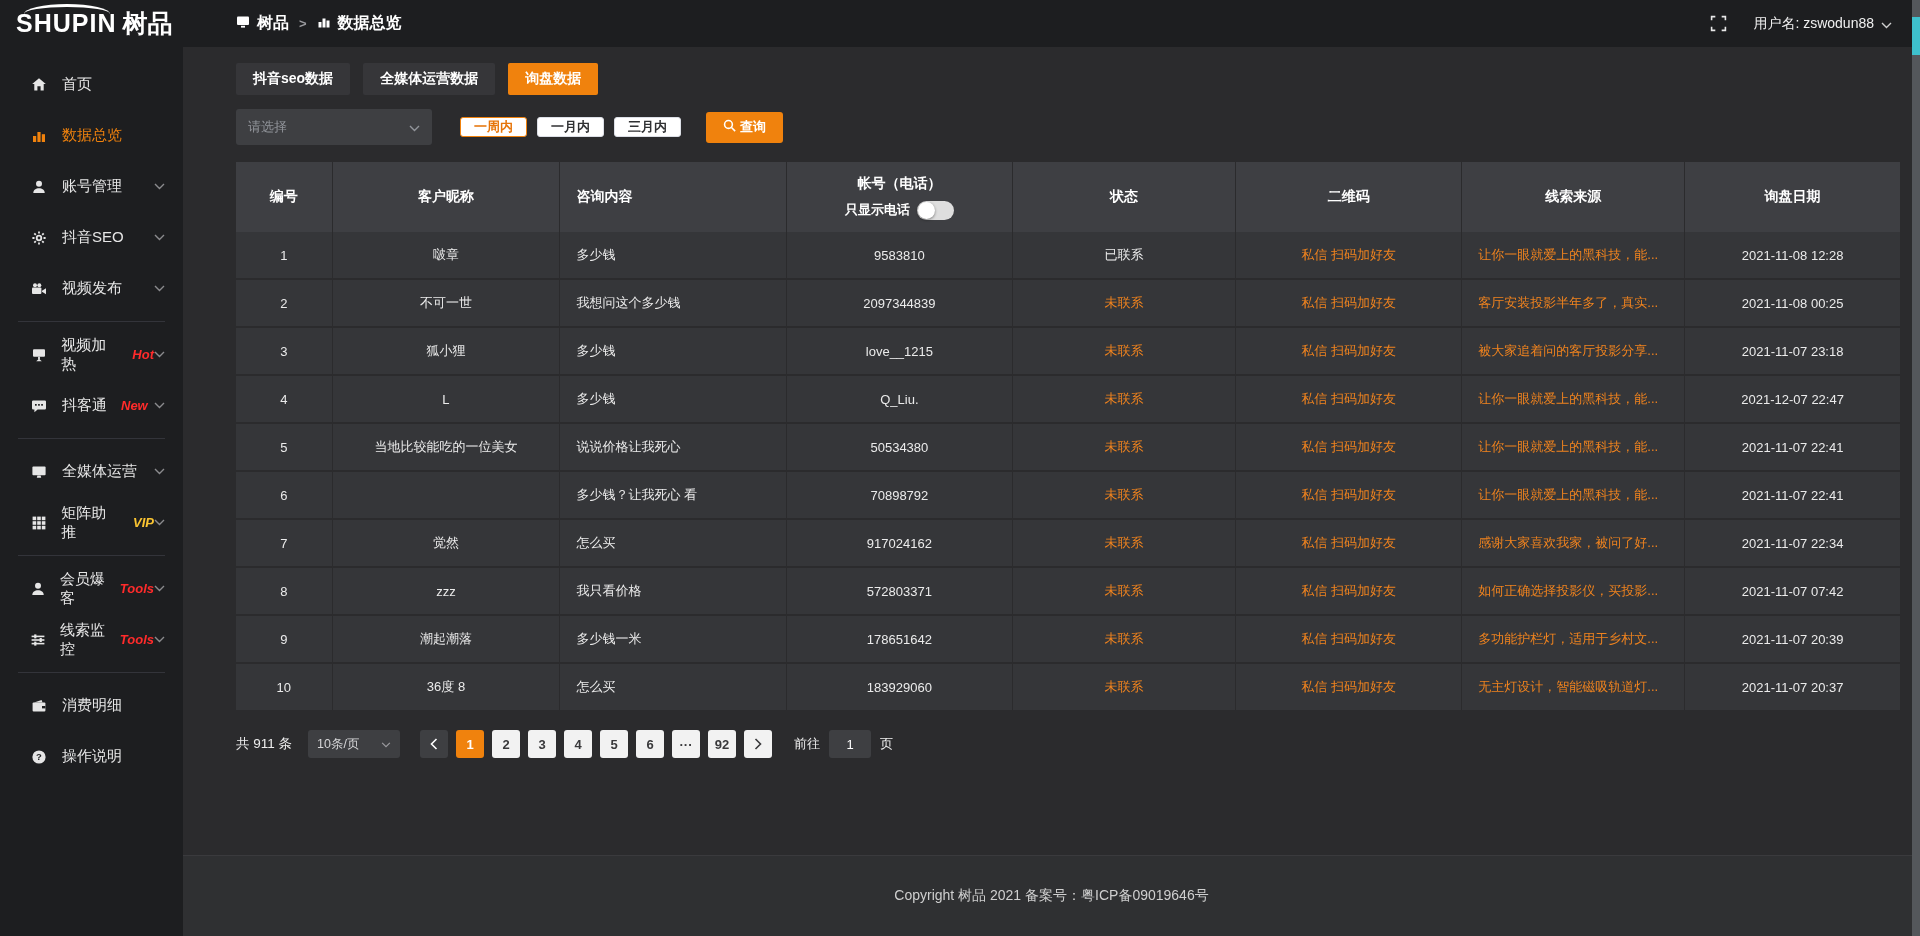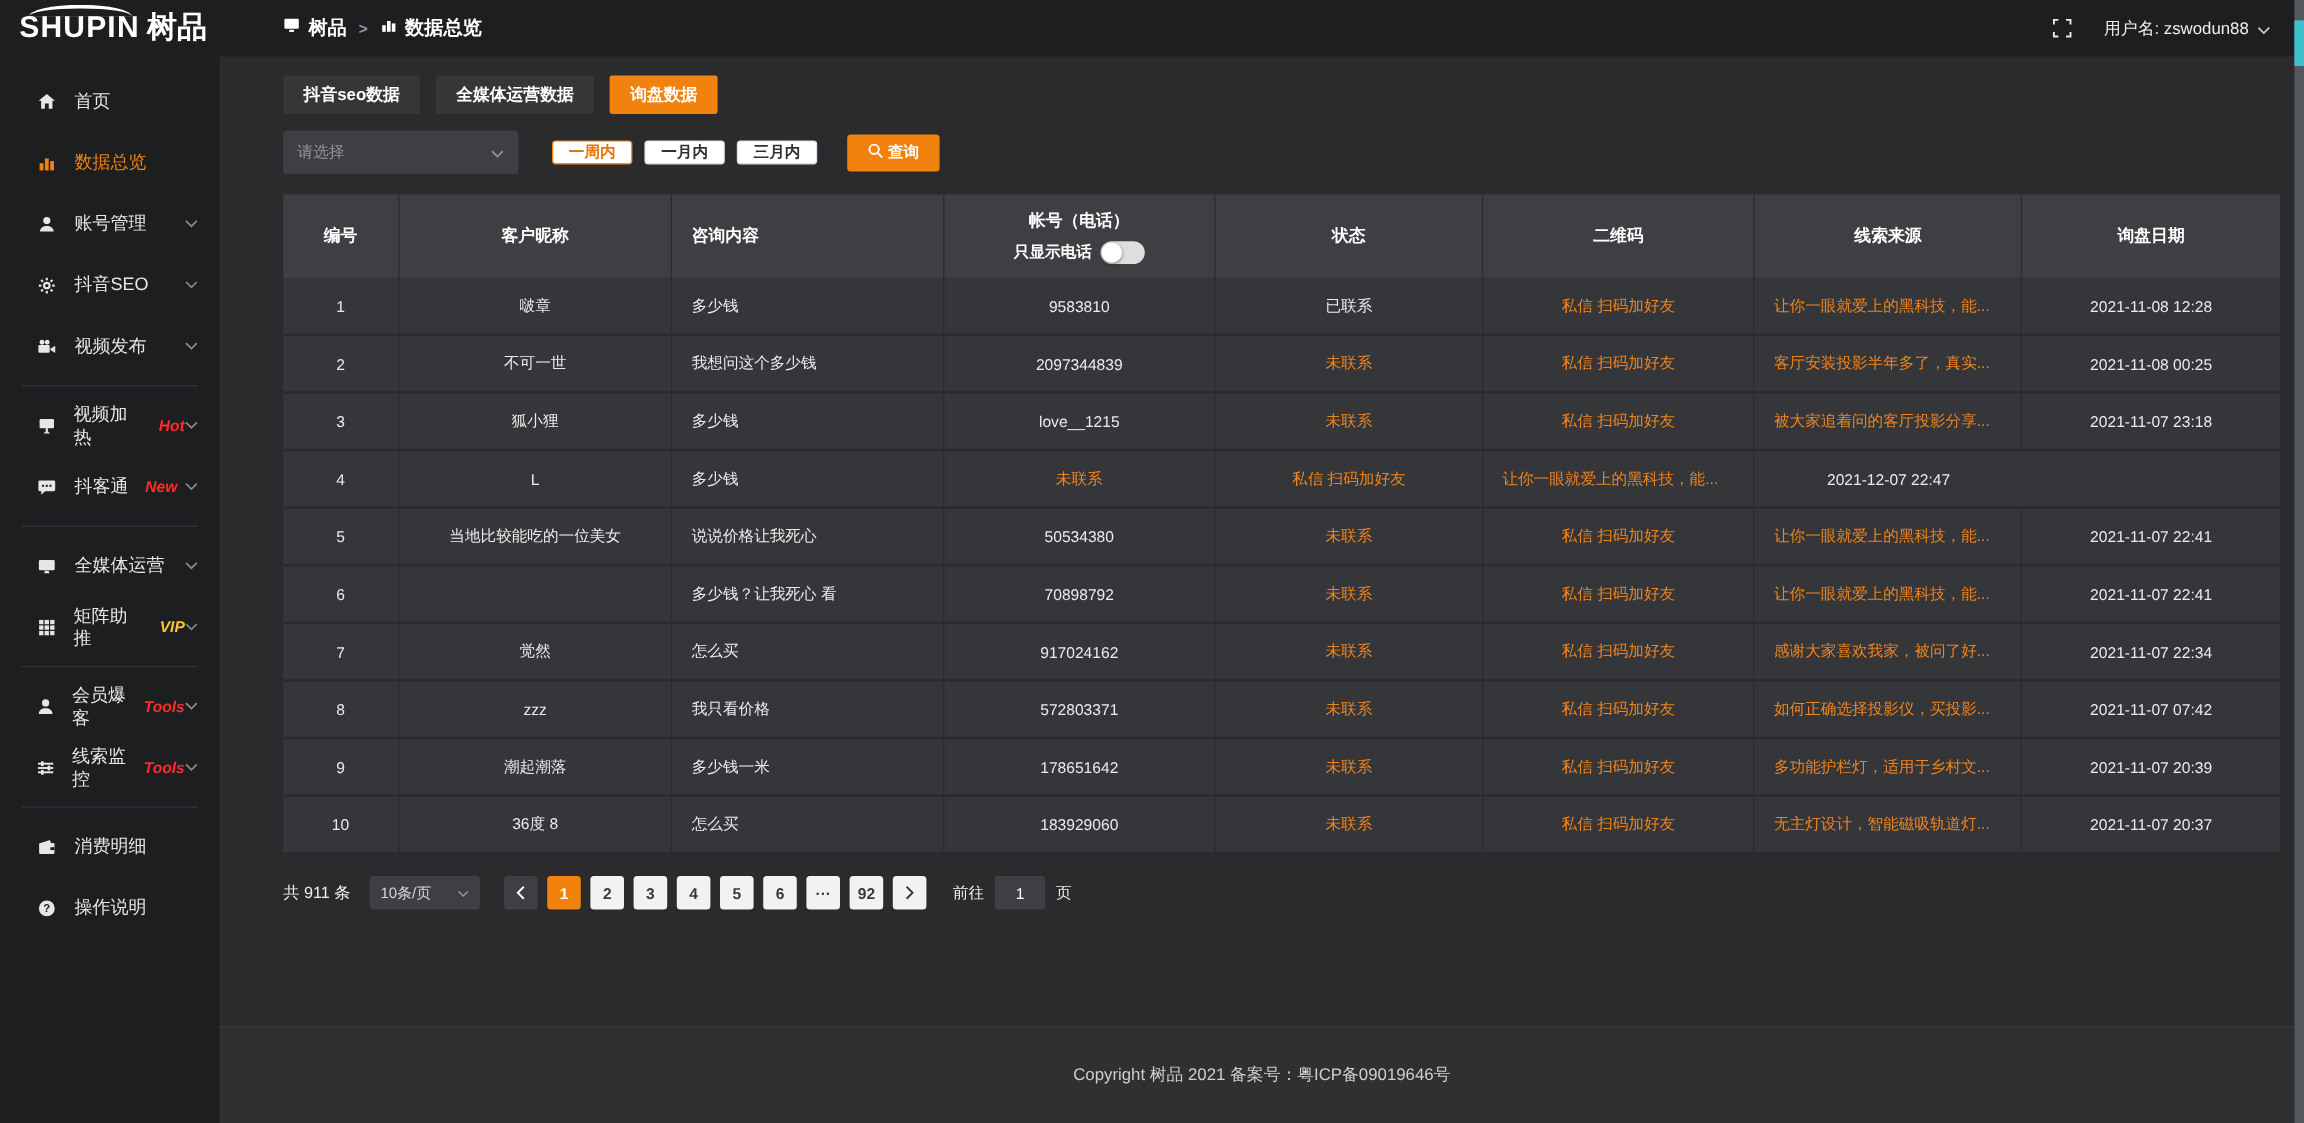--- a/index.html
+++ b/index.html
@@ -455,20 +455,21 @@
             <div class="td st-pending">未联系</div>
             <div class="td qr-link">私信 扫码加好友</div>
             <div class="td left source-link">被大家追着问的客厅投影分享...</div>
             <div class="td">2021-11-07 23:18</div>
           </div>
 
           <div class="tr">
             <div class="td">4</div>
             <div class="td">L</div>
             <div class="td left">多少钱</div>
+            <div class="td">Q_Liu.</div>
             <div class="td st-pending">未联系</div>
             <div class="td qr-link">私信 扫码加好友</div>
             <div class="td left source-link">让你一眼就爱上的黑科技，能...</div>
             <div class="td">2021-12-07 22:47</div>
           </div>
 
           <div class="tr">
             <div class="td">5</div>
             <div class="td">当地比较能吃的一位美女</div>
             <div class="td left">说说价格让我死心</div>

